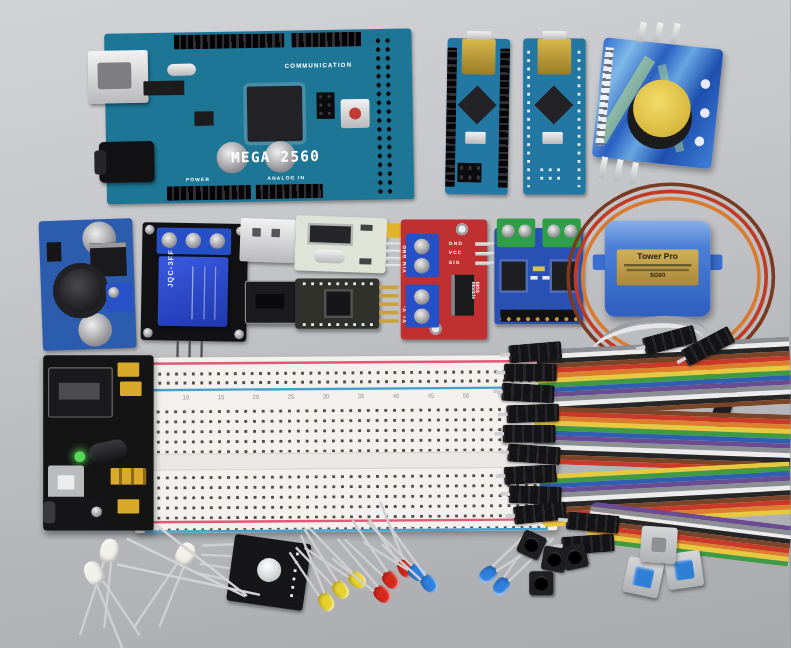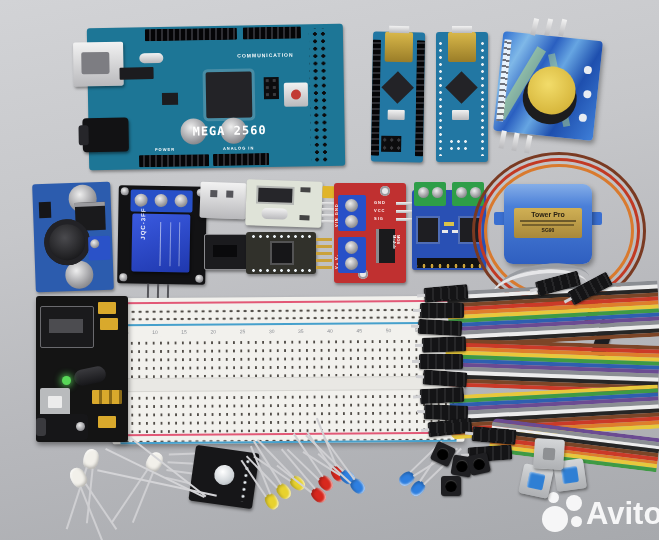--- a/index.html
+++ b/index.html
@@ -363,27 +363,20 @@
     <div class="abs" style="left:-26px;top:10px;width:28px;height:2px;background:#cfcfd2;transform:rotate(-10deg);"></div>
     <div class="abs" style="left:-26px;top:19px;width:28px;height:2px;background:#cfcfd2;transform:rotate(-5deg);"></div>
     <div class="abs" style="left:-26px;top:28px;width:28px;height:2px;background:#cfcfd2;transform:rotate(0deg);"></div>
     <div class="abs" style="left:-26px;top:37px;width:28px;height:2px;background:#cfcfd2;transform:rotate(5deg);"></div>
     <div class="abs" style="left:0;top:0;width:64px;height:56px;background:#161618;border-radius:3px;box-shadow:1px 2px 3px rgba(0,0,0,.4);">
       <div class="abs" style="left:22px;top:16px;width:20px;height:20px;border-radius:50%;background:radial-gradient(circle at 40% 35%,#ffffff,#cfd4d8 60%,#9aa0a6);"></div>
       <div class="abs holes-white" style="left:50px;top:6px;width:8px;height:44px;"></div>
     </div>
   </div>
 
-  <div class="abs" style="left:540px;top:490px;width:119px;height:50px;opacity:.9;">
-    <div class="abs" style="left:2px;top:16px;width:26px;height:26px;background:#fff;border-radius:50%;"></div>
-    <div class="abs" style="left:8px;top:2px;width:11px;height:11px;background:#fff;border-radius:50%;"></div>
-    <div class="abs" style="left:26px;top:5px;width:16px;height:16px;background:#fff;border-radius:50%;"></div>
-    <div class="abs" style="left:31px;top:26px;width:11px;height:11px;background:#fff;border-radius:50%;"></div>
-    <div class="abs" style="left:46px;top:6px;font-size:31px;font-weight:bold;color:#fff;letter-spacing:0;">Avito</div>
-  </div>
 
 <div style="position: absolute; left: 84px; top: 449px; width: 17.5px; height: 70px; transform: rotate(12deg); transform-origin: 7px 8px;">
       <div style="position: absolute; left: 0px; top: 0px; width: 15px; height: 20px; border-radius: 45% 45% 40% 40%; background: rgb(242, 240, 234); box-shadow: rgba(0, 0, 0, 0.25) -1px -2px 3px inset, rgba(255, 255, 255, 0.7) 1px 1px 2px inset;"></div>
       <div style="position: absolute; left: 3.75px; top: 18.75px; width: 1.6px; height: 65px; background: rgb(207, 207, 210); transform: rotate(6deg); transform-origin: center top;"></div>
       <div style="position: absolute; left: 10px; top: 18.75px; width: 1.6px; height: 55px; background: rgb(207, 207, 210); transform: rotate(-6deg); transform-origin: center top;"></div>
     </div>
     <div style="position: absolute; left: 70px; top: 468px; width: 17.5px; height: 70px; transform: rotate(-28deg); transform-origin: 7px 8px;">
       <div style="position: absolute; left: 0px; top: 0px; width: 15px; height: 20px; border-radius: 45% 45% 40% 40%; background: rgb(242, 240, 234); box-shadow: rgba(0, 0, 0, 0.25) -1px -2px 3px inset, rgba(255, 255, 255, 0.7) 1px 1px 2px inset;"></div>
       <div style="position: absolute; left: 3.75px; top: 18.75px; width: 1.6px; height: 65px; background: rgb(207, 207, 210); transform: rotate(6deg); transform-origin: center top;"></div>
       <div style="position: absolute; left: 10px; top: 18.75px; width: 1.6px; height: 55px; background: rgb(207, 207, 210); transform: rotate(-6deg); transform-origin: center top;"></div>

